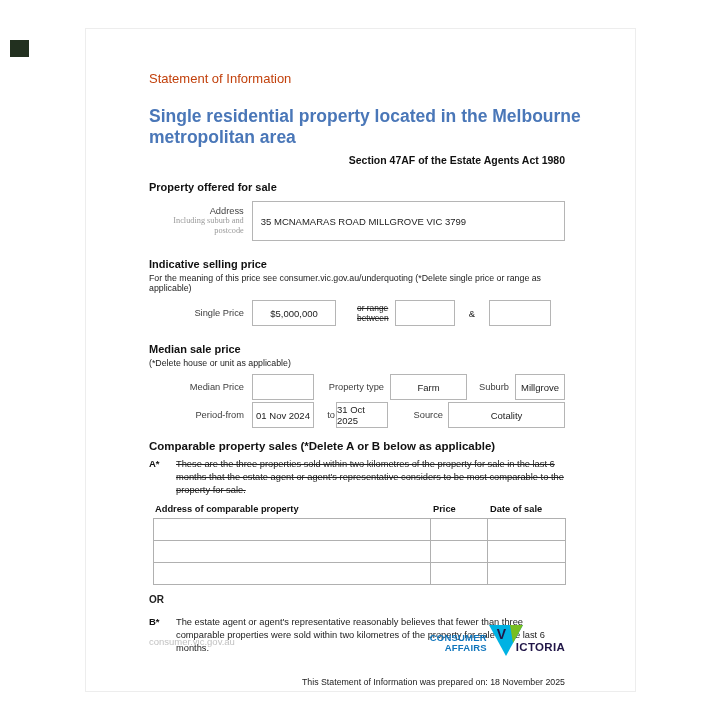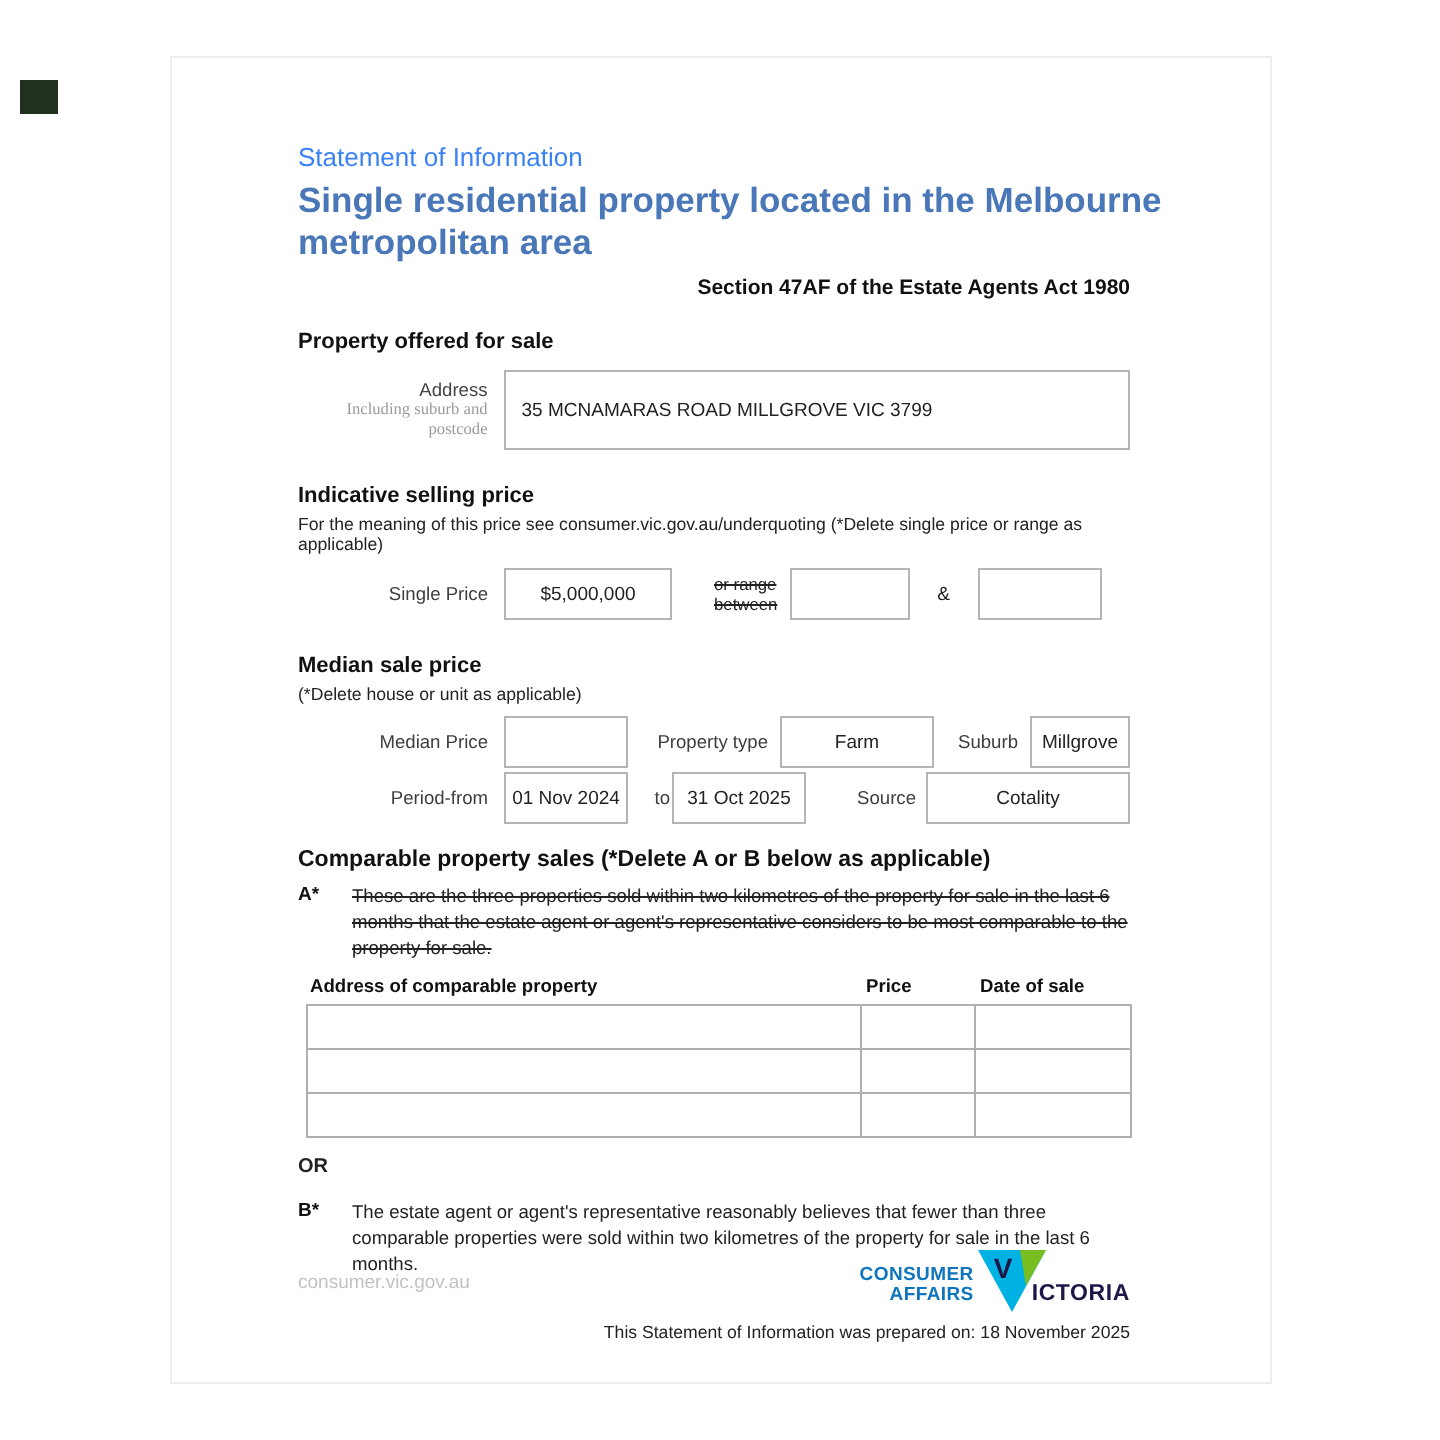--- a/index.html
+++ b/index.html
@@ -18,21 +18,21 @@
     position: absolute; left: 85px; top: 28px;
     width: 551px; height: 664px;
     background: #fff;
     border: 1px solid #ededed;
   }
   .content {
     position: relative;
     padding: 42px 70px 0 63px; 
     width: 100%; height: 100%;
   }
-  .stmt-label { font-size: 13px; color: #3b82f6; margin-bottom: 4px; }
+  .stmt-label { font-size: 13px; color: #c2410c; margin-bottom: 20px; }
   .page-title {
     font-size: 17.5px; font-weight: bold; color: #4a77b8;
     line-height: 21px; width: 440px; margin-bottom: 6px;
   }
   .section-ref { font-size: 10.5px; font-weight: bold; text-align: right; color: #111; margin-bottom: 15px; }
   .sec-heading { font-size: 11px; font-weight: bold; color: #111; }
   .note { font-size: 8.8px; color: #222; margin-top: 3px; }
 
   .frow { display: flex; align-items: center; }
   .flabel { font-size: 9.3px; color: #3d3d3d; text-align: right; }
@@ -150,21 +150,21 @@
       <div class="box" style="width:62px"></div>
       <div class="flabel" style="width:64px;margin:0 6px">Property type</div>
       <div class="box" style="width:77px">Farm</div>
       <div class="flabel" style="width:36px;margin:0 6px">Suburb</div>
       <div class="box" style="flex:1">Millgrove</div>
     </div>
     <div class="frow median-row">
       <div class="flabel lbl-95">Period-from</div>
       <div class="box" style="width:62px">01 Nov 2024</div>
       <div class="flabel" style="width:20px;margin:0 1px">to</div>
-      <div class="box" style="width:67px">31 Oct 2025</div>
+      <div class="box" style="width:52px">31 Oct 2025</div>
       <div class="flabel" style="width:50px;margin:0 5px">Source</div>
       <div class="box" style="flex:1">Cotality</div>
     </div>
 
     <div class="sec-heading" style="margin-top:12px;font-size:11.5px">Comparable property sales (*Delete A or B below as applicable)</div>
     <div class="ab-row">
       <div class="ab-letter">A*</div>
       <div class="ab-text struck">These are the three properties sold within two kilometres of the property for sale in the last 6 months that the estate agent or agent's representative considers to be most comparable to the property for sale.</div>
     </div>
 

